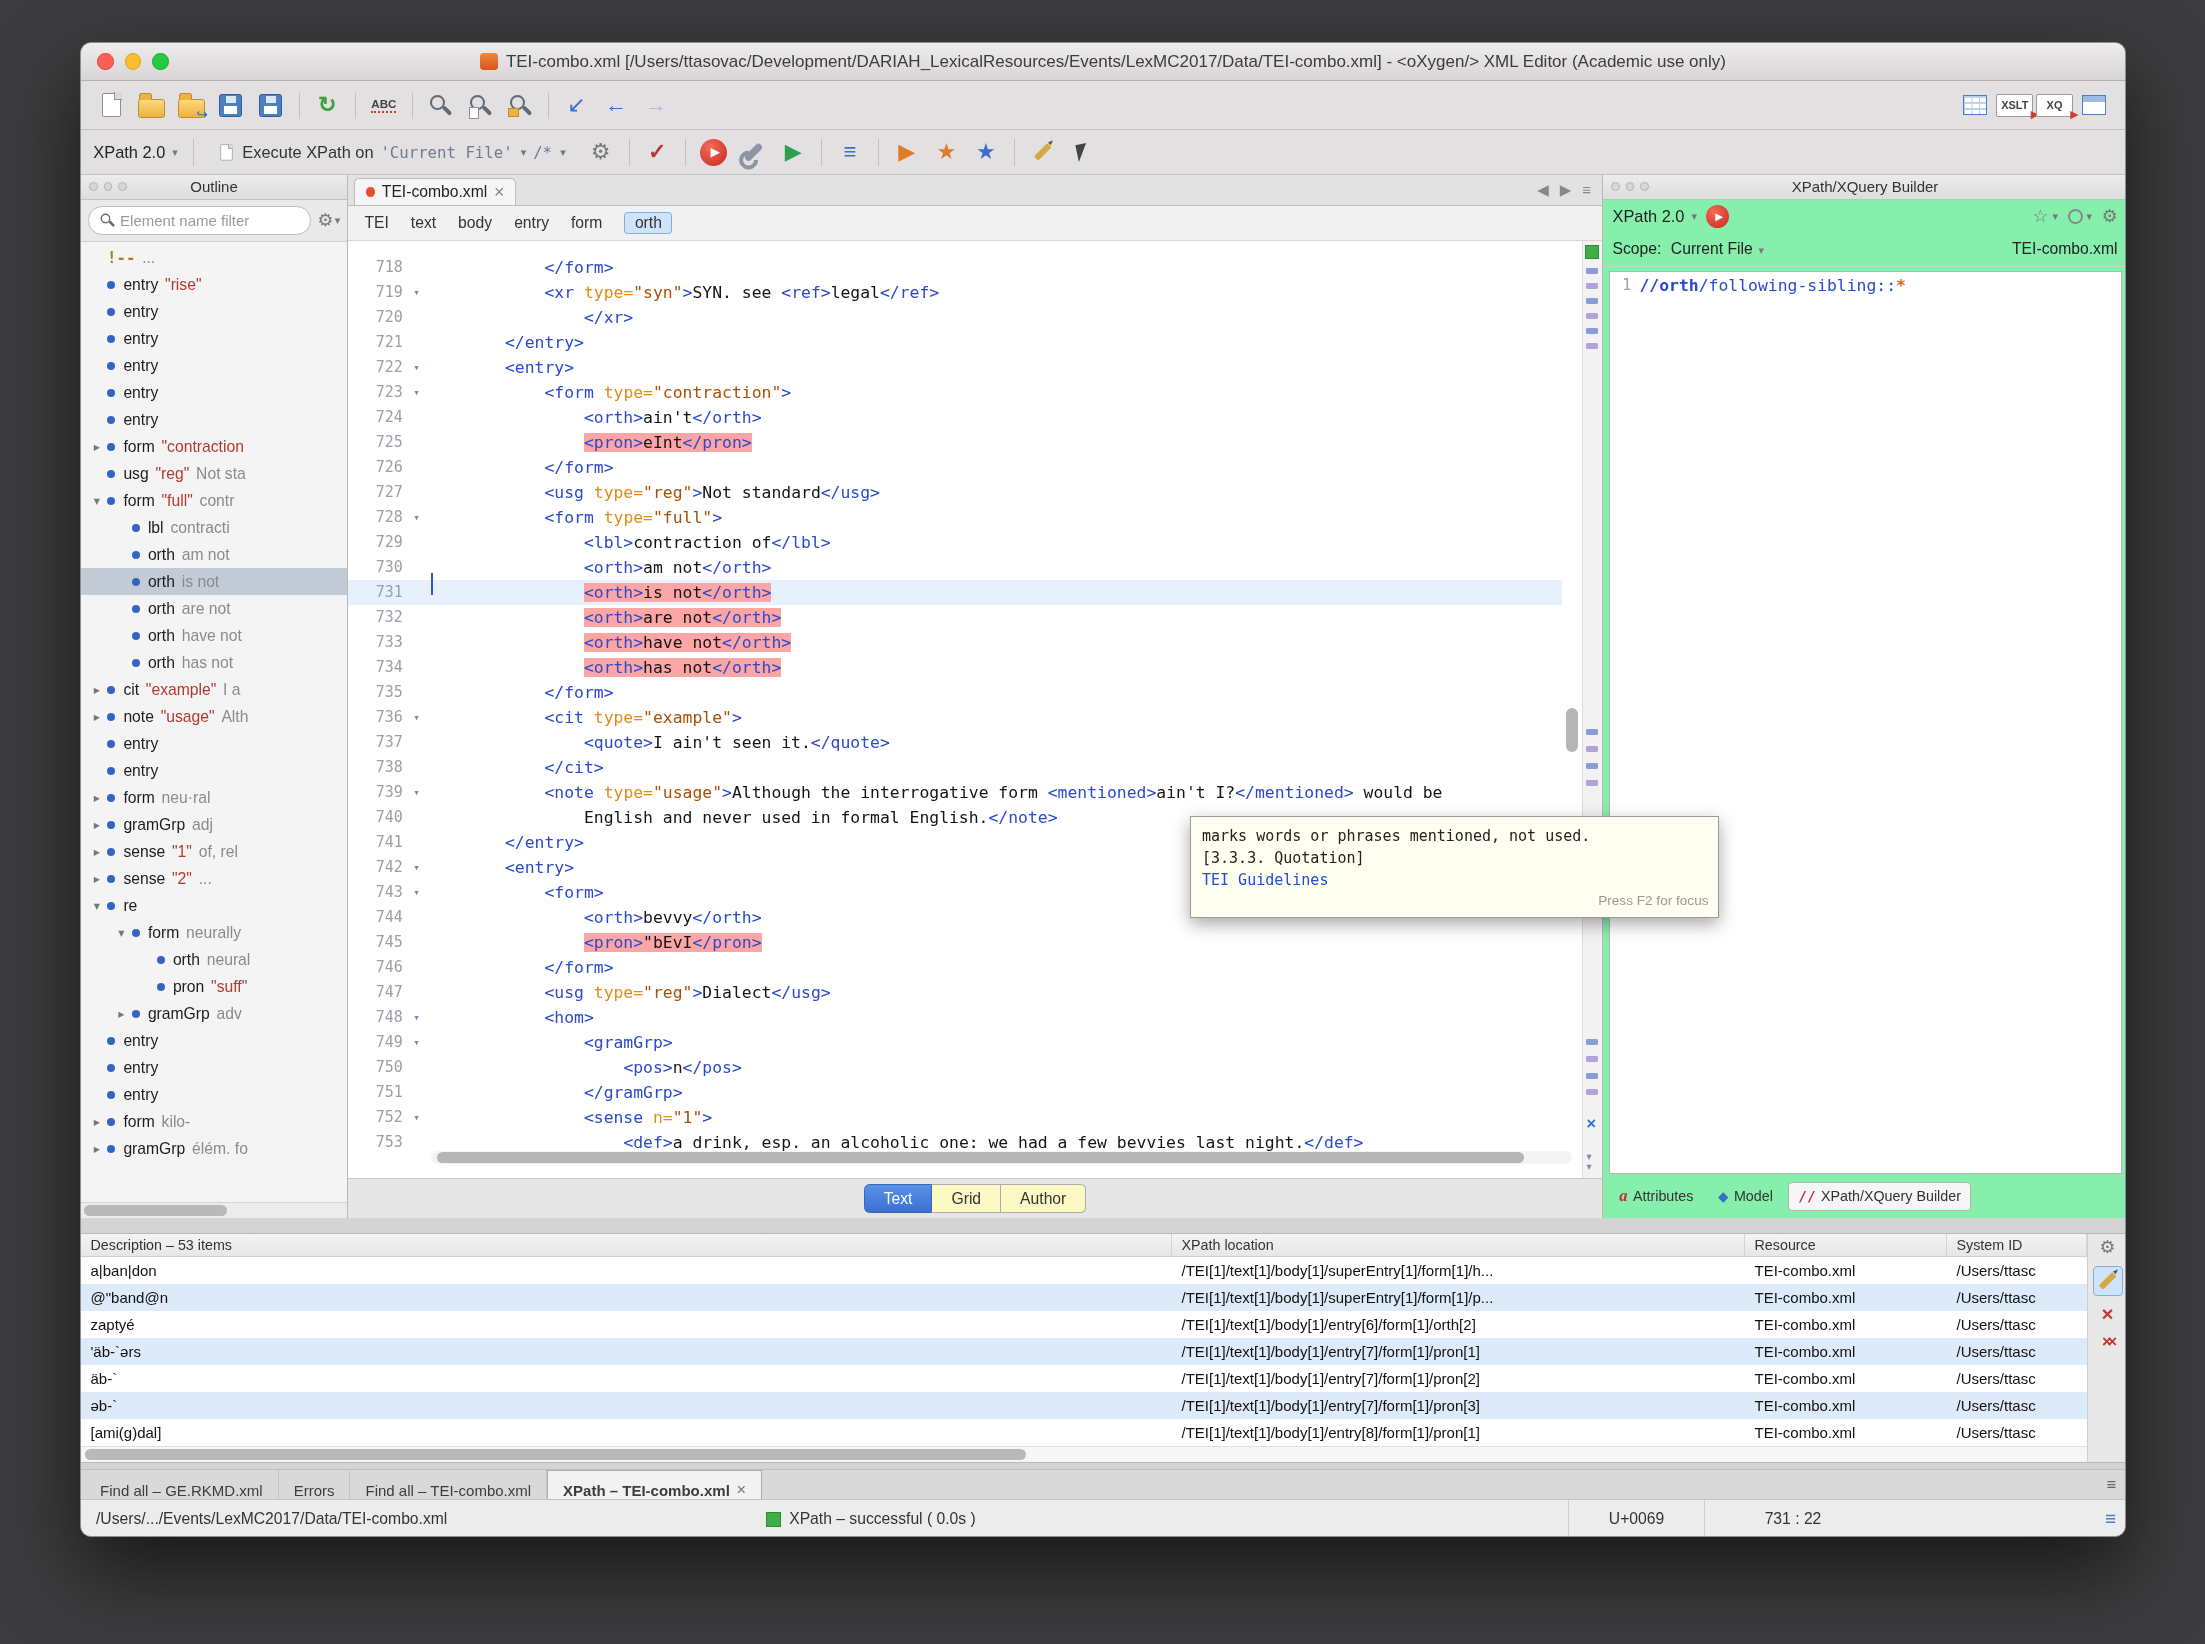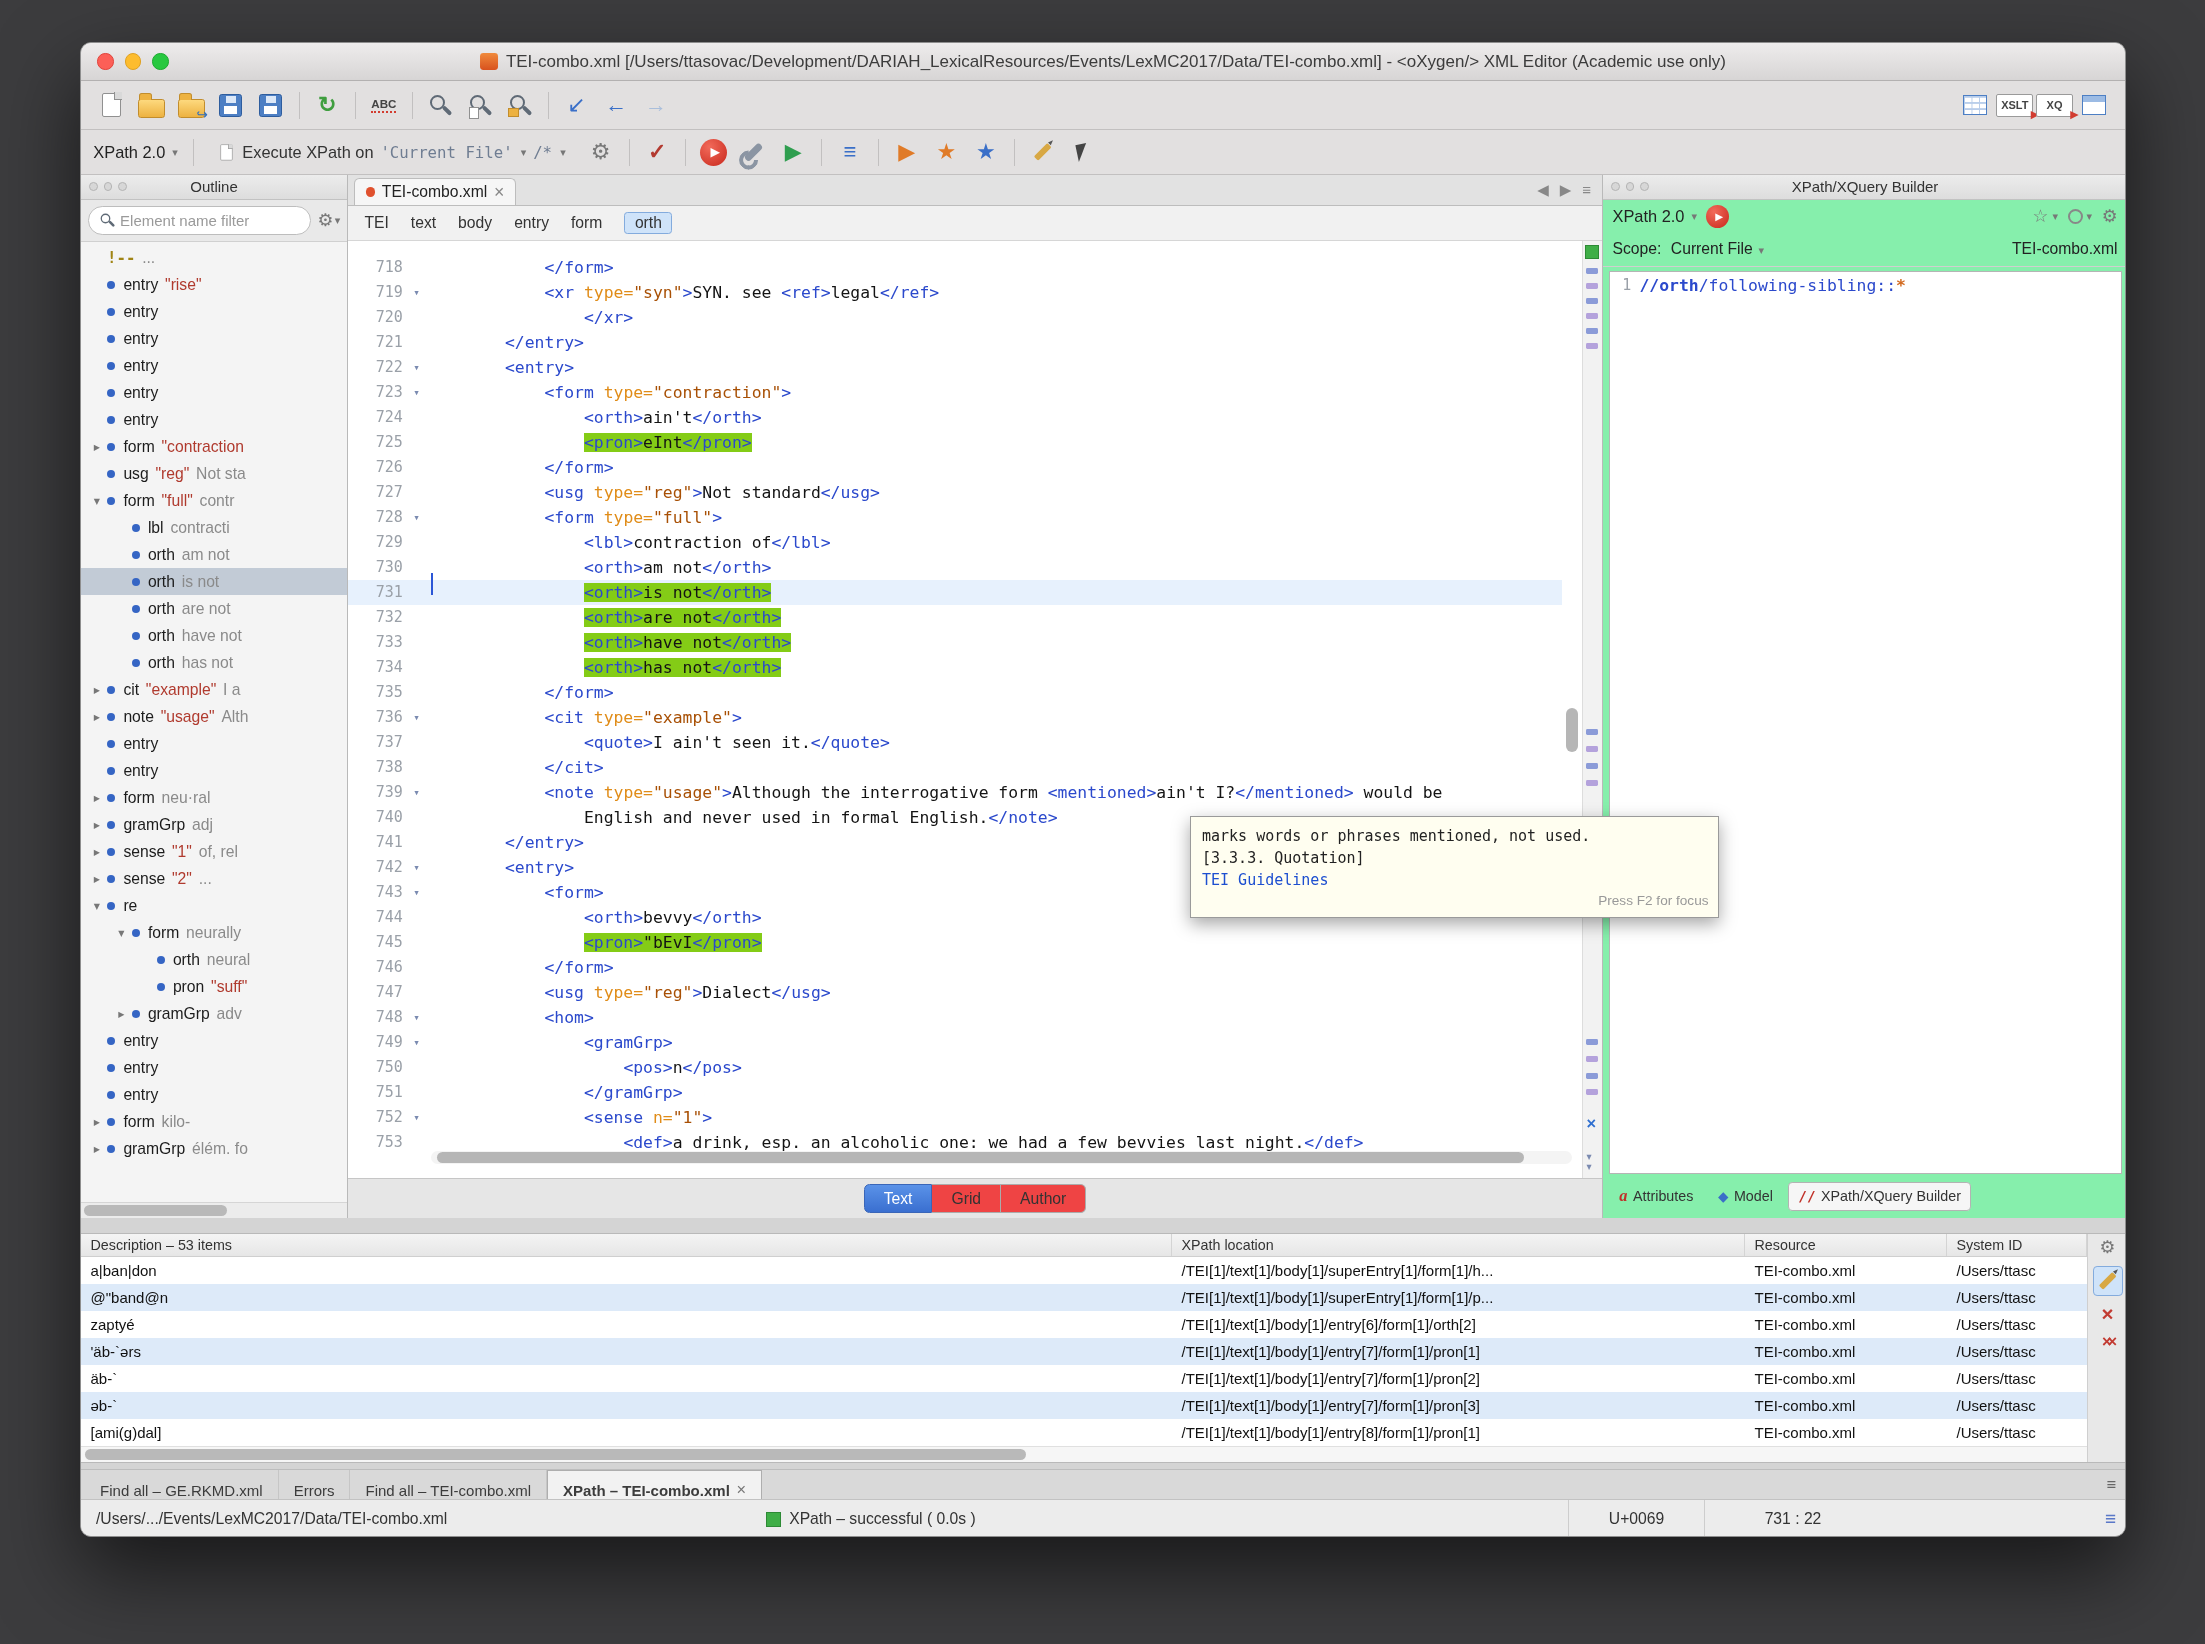--- a/index.html
+++ b/index.html
@@ -93,36 +93,36 @@
 .breadcrumb{height:35px;background:#f1f1f1;border-bottom:0.7px solid #d6d6d6;display:flex;align-items:center;padding:0 16.4px;gap:22px;font-size:15.7px;color:#333;flex:none}
 .bc-item.bc-active{background:#cfe3f9;border:0.7px solid #83abdd;border-radius:3.4px;padding:1.4px 9.5px}
 #code-area{flex:1;position:relative;background:#fff;overflow:hidden}
 #code-lines{position:absolute;left:0;top:14px;right:40px;font-family:"DejaVu Sans Mono",monospace;font-size:16.4px;line-height:25px}
 .cl{display:flex;height:25px;white-space:pre}
 .cl.cur{background:#e7f1fd}
 .ln{width:59px;text-align:right;color:#9aa0a8;flex:none;font-size:15px;padding-right:4.1px}
 .fold{width:19px;text-align:center;color:#7a8ab0;font-size:11px;flex:none}
 .ct{flex:1;overflow:hidden}
 .sp{color:#141414}.st{color:#2b49cc}.sa{color:#e08c18}.sv{color:#a85005}
-.hl{background:#84cc16}
+.hl{background:#fca5a5}
 #caret{position:absolute;left:83px;top:332px;width:2px;height:22px;background:#2b56d6}
 .vscroll{position:absolute;right:21px;top:0;bottom:41px;width:17.7px}
 .vscroll .thumb{position:absolute;left:2.7px;top:467px;width:12.3px;height:44px;border-radius:6.1px;background:#b6b6b6}
 .ruler{position:absolute;right:0;top:0;bottom:0;width:20.5px;background:#f2f2f2;border-left:0.7px solid #ddd}
 .ruler .ok{position:absolute;top:4.1px;left:2.7px;width:13.6px;height:13.6px;background:#3fae47;border:0.7px solid #2d8a35}
 .rmark{position:absolute;left:3.4px;width:12.3px;height:5.5px;border-radius:1.4px}
 .rmark.b{background:#8b9bd8}
 .rmark.v{background:#b4a2dc}
 .ruler-x{position:absolute;bottom:45px;left:4.1px;color:#2f6fd0;font-size:16.4px;font-weight:bold}
 .ruler-arrows{position:absolute;bottom:5.5px;left:4.1px;color:#7a8ab0;font-size:10.2px;line-height:10.2px;text-align:center}
 .escroll{position:absolute;left:83px;right:30px;bottom:13.6px;height:13.6px;background:#f4f4f4;border-radius:6.8px}
 .escroll .thumb{position:absolute;left:5.5px;right:48px;top:1.4px;height:11px;border-radius:5.5px;background:#b6b6b6}
 .viewbar{height:40px;background:#e6e6e6;border-top:0.7px solid #c6c6c6;display:flex;align-items:center;justify-content:center;flex:none}
 #view-switcher{display:flex}
-.vseg{font-size:15.7px;color:#333;padding:4.1px 19px;background:#ef4444;border:0.7px solid #ababab;border-left:none}
+.vseg{font-size:15.7px;color:#333;padding:4.1px 19px;background:#fef9c3;border:0.7px solid #ababab;border-left:none}
 .vseg:first-child{border-left:0.7px solid #ababab;border-radius:5.5px 0 0 5.5px}
 .vseg:last-child{border-radius:0 5.5px 5.5px 0}
 .vseg.vact{background:linear-gradient(#5a92e8,#3a6fd0);color:#fff;border-color:#3a66b8}
 
 #builder-panel{flex:1;background:#86efac;display:flex;flex-direction:column}
 .b-row{height:33px;display:flex;align-items:center;padding:0 9.5px;gap:9.5px;font-size:15.7px;color:#222;flex:none}
 .b-row2{height:34px;border-bottom:0.7px solid #cfcfcf}
 .b-ico{display:flex;align-items:center;gap:2.7px;font-size:17.7px;color:#777}
 .cir{width:15px;height:15px;border:2px solid #888;border-radius:50%;display:inline-block}
 #builder-editor{flex:1;margin:4.1px 5.5px 0 5.5px;background:#fff;border:0.7px solid #b5b5b5;font-family:"DejaVu Sans Mono",monospace;font-size:16.4px;display:flex;padding-top:4.1px;overflow:hidden}

